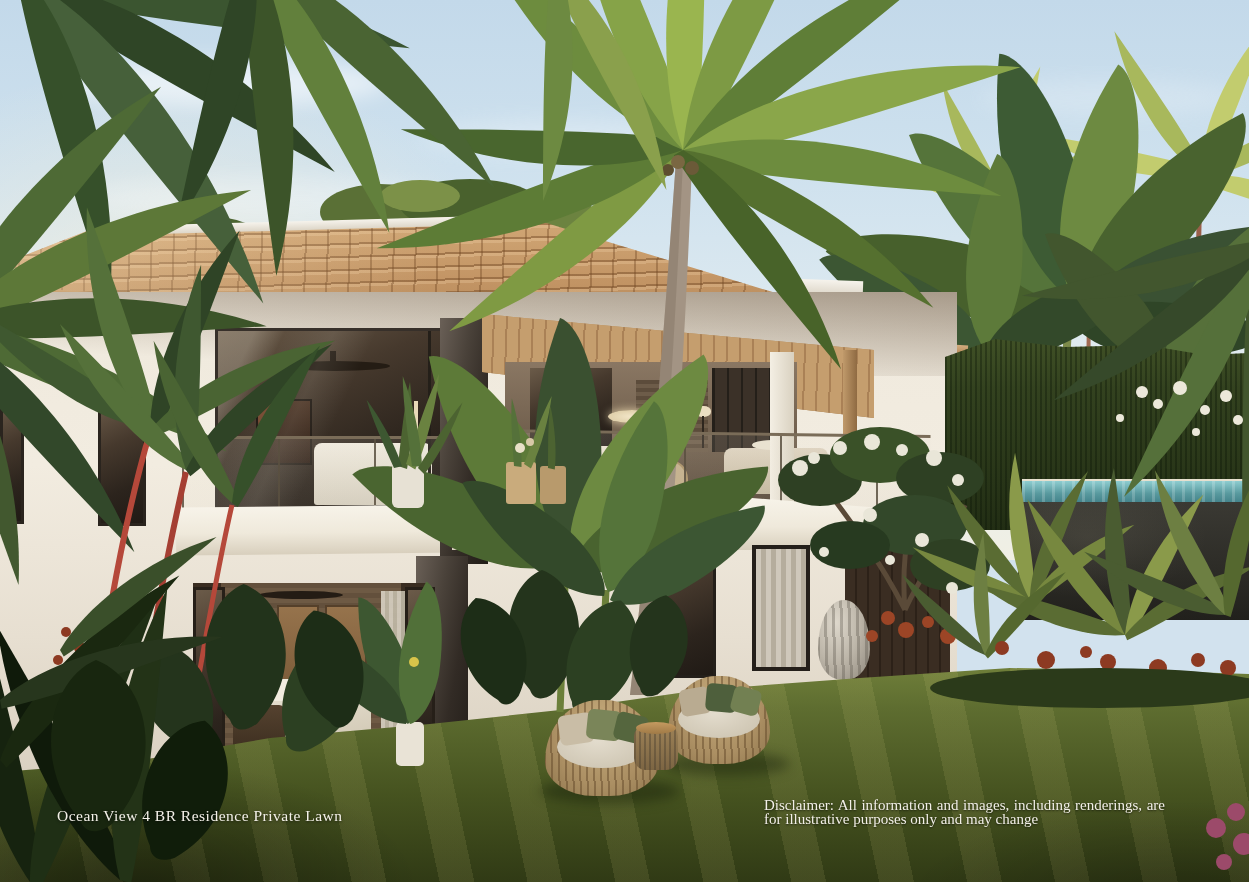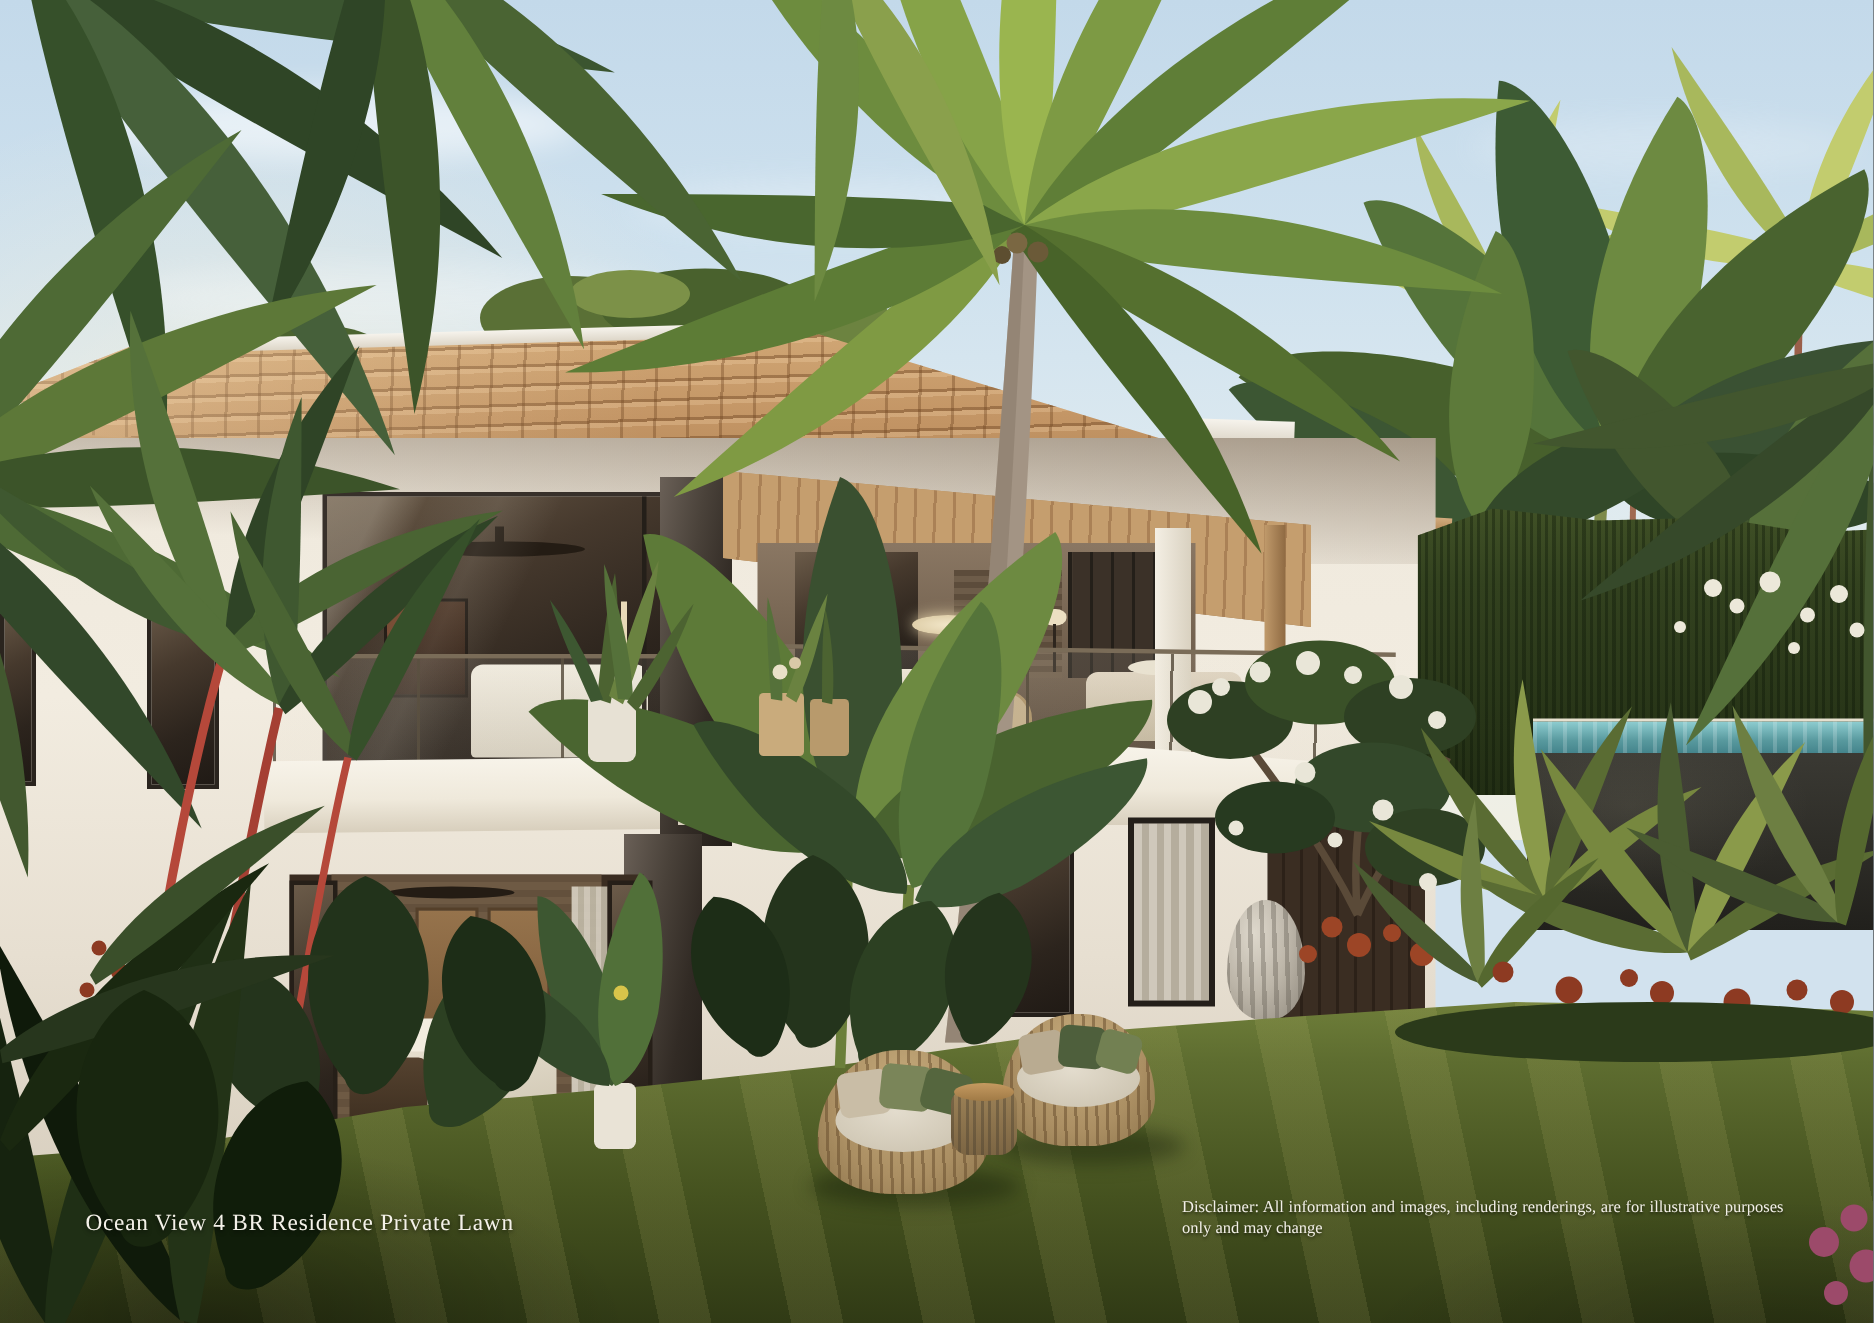--- a/index.html
+++ b/index.html
@@ -68,21 +68,21 @@
        repeating-linear-gradient(88deg,rgba(92,66,36,.45) 0 2px,rgba(0,0,0,0) 2px 7px),
        radial-gradient(ellipse at 50% 28%,#c6ab7c 0%,#ab8f63 60%,#8d744c 100%);}
   .cushion{border-radius:50%;background:radial-gradient(ellipse at 45% 35%,#e3dccd,#c9c0ac);}
   .pillow{border-radius:6px;}
   .shadow{border-radius:50%;background:rgba(12,20,6,.38);filter:blur(6px);}
   .sidetable{border-radius:10px 10px 12px 12px;
      background:repeating-linear-gradient(90deg,rgba(70,60,45,.4) 0 2px,rgba(0,0,0,0) 2px 5px),linear-gradient(#9d8257,#7c6543);}
   
   .caption{left:57px;top:807px;color:#f4f1e9;font-size:15.5px;letter-spacing:.5px;
      text-shadow:0 1px 3px rgba(0,0,0,.55);white-space:nowrap;}
-  .disclaimer{left:788px;top:799px;width:401px;color:#f2efe7;font-size:11px;line-height:13.6px;
+  .disclaimer{left:764px;top:799px;width:401px;color:#f2efe7;font-size:15px;line-height:13.6px;
      text-shadow:0 1px 2px rgba(0,0,0,.6);text-align:justify;}
 </style>
 </head>
 <body>
 
 <div class="scene">
 
   <div class="a sky"></div>
   <div class="a glow"></div>
   <div class="a cloud" style="left:60px;top:60px;width:330px;height:46px;"></div>

